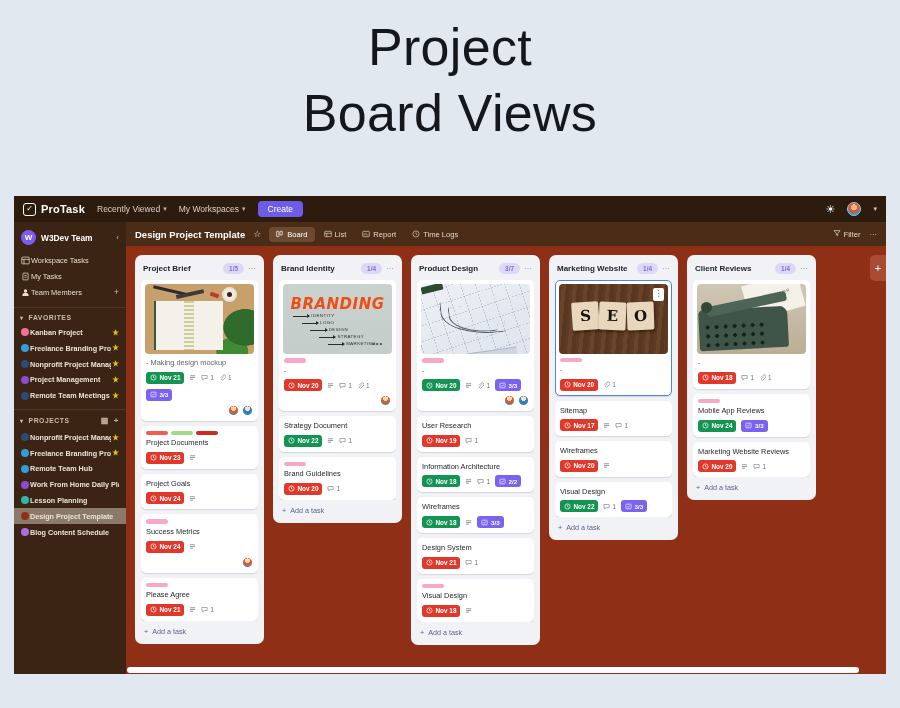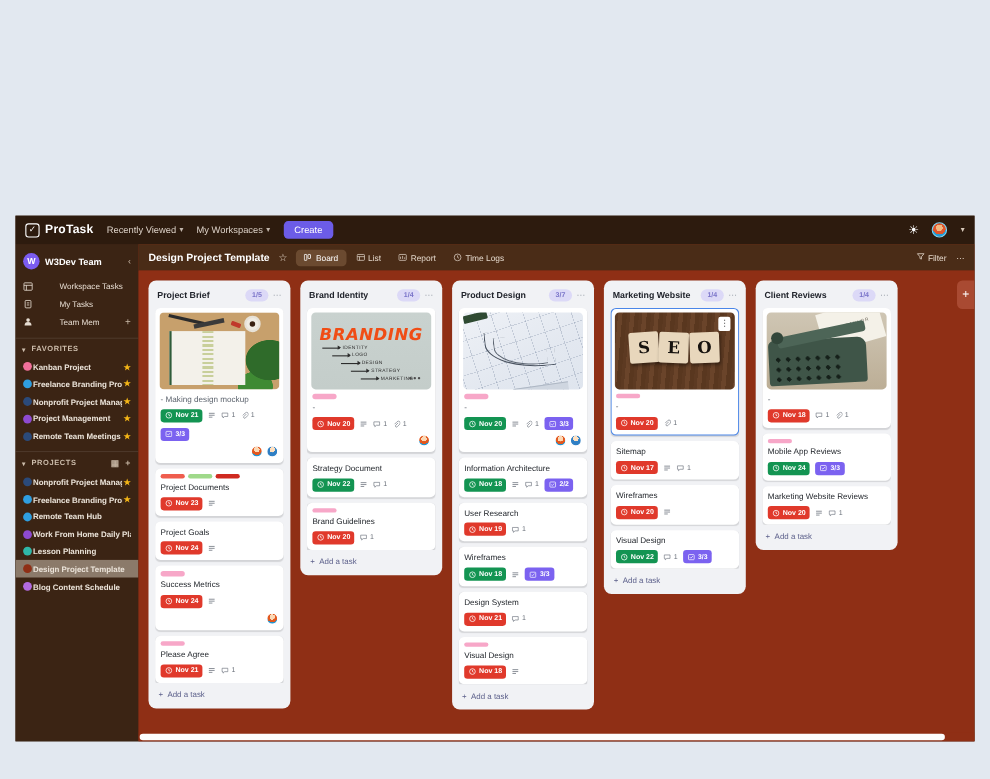--- a/index.html
+++ b/index.html
@@ -74,21 +74,21 @@
   }
   .ws-avatar {
     width: 15px; height: 15px; border-radius: 50%; background: #7b5cf0;
     color: #fff; font-size: 8px; font-weight: bold;
     display: flex; align-items: center; justify-content: center; flex: none;
   }
   .ws-name { font-size: 8.4px; font-weight: bold; color: #fff; flex: 1; }
   .collapse-ic { color: #c8b8a8; font-size: 8px; cursor: pointer; }
 
   .nav-item {
-    display: flex; align-items: center; gap: 24px;
+    display: flex; align-items: center; gap: 1px;
     padding: 3.6px 7px; cursor: pointer; color: #e7ddd2;
   }
   .nav-ic { width: 9px; height: 9px; flex: none; display:flex; align-items:center; justify-content:center; }
   .nav-ic svg { width: 9px; height: 9px; }
   .nav-label { flex: 1; white-space: nowrap; overflow: hidden; }
   .plus-ic { color: #cbbcab; font-size: 9px; line-height: 1; }
 
   .sec-divider { height: 1px; background: rgba(255,255,255,.09); margin: 6px 0 2px; }
   .sec-head {
     display: flex; align-items: center; gap: 5px;
@@ -347,20 +347,24 @@
   .cover-type .knob {
     position: absolute; left: 4%; top: 26%; width: 11px; height: 11px;
     border-radius: 50%; background: #32463a;
   }
 </style>
 </head>
 <body>
 
 <div id="page">
 
+  <div class="poster-title">
+    <span>Project</span>
+    <span class="l2">Board Views</span>
+  </div>
 
   <div class="app">
 
     <div class="topbar">
       <div class="brand">
         <span class="brand-mark">✓</span>
         <span class="brand-name">ProTask</span>
       </div>
       <div class="navlink">
         <span>Recently Viewed</span>
@@ -893,20 +897,40 @@
                         </span>
                         <span>3/3</span>
                       </span>
                     </div>
                     <div class="avatars">
                       <span class="av"></span>
                       <span class="av blue"></span>
                     </div>
                   </div>
                   <div class="card">
+                    <div class="card-title">User Research</div>
+                    <div class="meta-row">
+                      <span class="date-badge red">
+                        <span style="display:flex">
+                          <svg viewBox="0 0 12 12" fill="none" stroke="#fff" stroke-width="1.2" width="7" height="7">
+                            <circle cx="6" cy="6" r="4.4"></circle>
+                            <path d="M6 3.5V6l1.8 1.1"></path>
+                          </svg>
+                        </span>
+                        <span>Nov 19</span>
+                      </span>
+                      <span class="mini">
+                        <svg viewBox="0 0 12 12" fill="none" stroke="#6b717b" stroke-width="1">
+                          <path d="M1.5 2.6h9v5.3h-5L3 10.2V7.9H1.5z"></path>
+                        </svg>
+                        <span>1</span>
+                      </span>
+                    </div>
+                  </div>
+                  <div class="card">
                     <div class="card-title">Information Architecture</div>
                     <div class="meta-row">
                       <span class="date-badge green">
                         <span style="display:flex">
                           <svg viewBox="0 0 12 12" fill="none" stroke="#fff" stroke-width="1.2" width="7" height="7">
                             <circle cx="6" cy="6" r="4.4"></circle>
                             <path d="M6 3.5V6l1.8 1.1"></path>
                           </svg>
                         </span>
                         <span>Nov 18</span>
@@ -925,40 +949,20 @@
                         <span>1</span>
                       </span>
                       <span class="chk-badge">
                         <span style="display:flex">
                           <svg viewBox="0 0 12 12" fill="none" stroke="#fff" stroke-width="1.1" width="7" height="7">
                             <rect x="1.6" y="2" width="8.8" height="8" rx="1"></rect>
                             <path d="M3.6 6l1.6 1.6L8.6 4.3"></path>
                           </svg>
                         </span>
                         <span>2/2</span>
-                      </span>
-                    </div>
-                  </div>
-                  <div class="card">
-                    <div class="card-title">User Research</div>
-                    <div class="meta-row">
-                      <span class="date-badge red">
-                        <span style="display:flex">
-                          <svg viewBox="0 0 12 12" fill="none" stroke="#fff" stroke-width="1.2" width="7" height="7">
-                            <circle cx="6" cy="6" r="4.4"></circle>
-                            <path d="M6 3.5V6l1.8 1.1"></path>
-                          </svg>
-                        </span>
-                        <span>Nov 19</span>
-                      </span>
-                      <span class="mini">
-                        <svg viewBox="0 0 12 12" fill="none" stroke="#6b717b" stroke-width="1">
-                          <path d="M1.5 2.6h9v5.3h-5L3 10.2V7.9H1.5z"></path>
-                        </svg>
-                        <span>1</span>
                       </span>
                     </div>
                   </div>
                   <div class="card">
                     <div class="card-title">Wireframes</div>
                     <div class="meta-row">
                       <span class="date-badge green">
                         <span style="display:flex">
                           <svg viewBox="0 0 12 12" fill="none" stroke="#fff" stroke-width="1.2" width="7" height="7">
                             <circle cx="6" cy="6" r="4.4"></circle>

